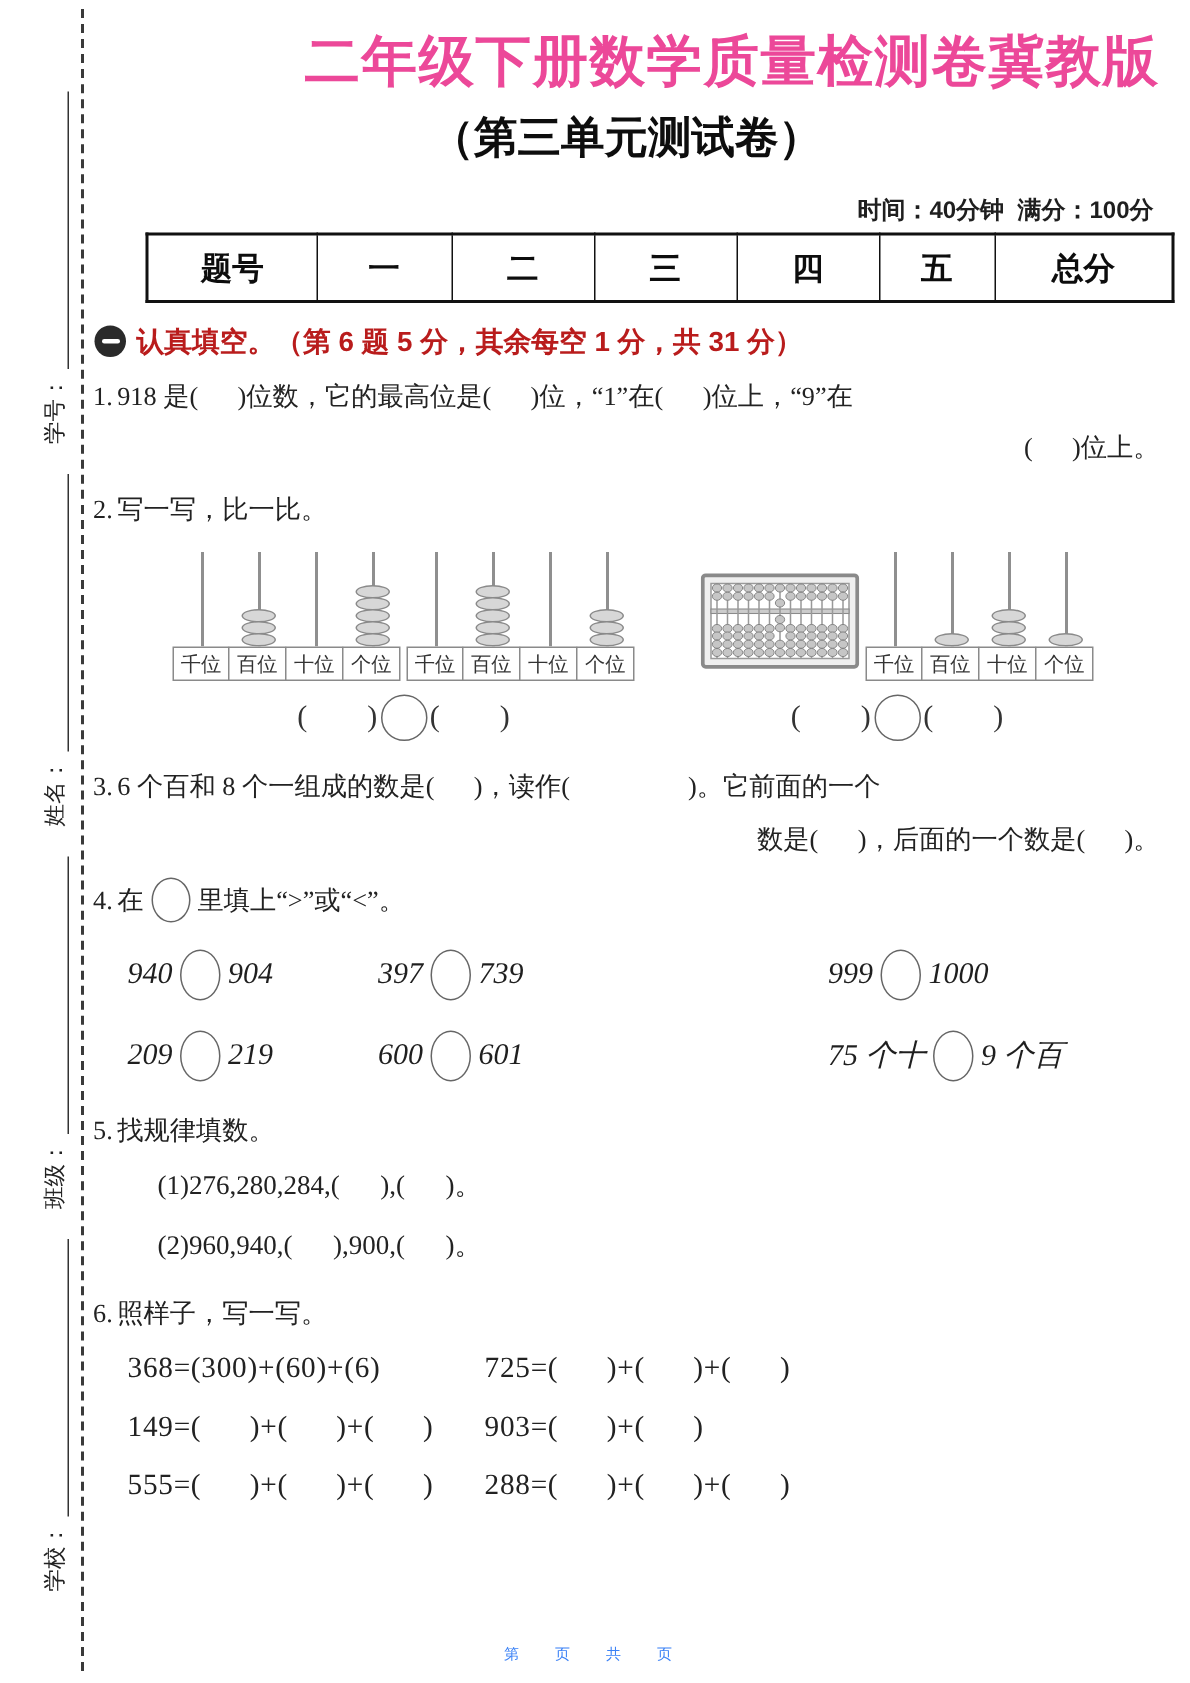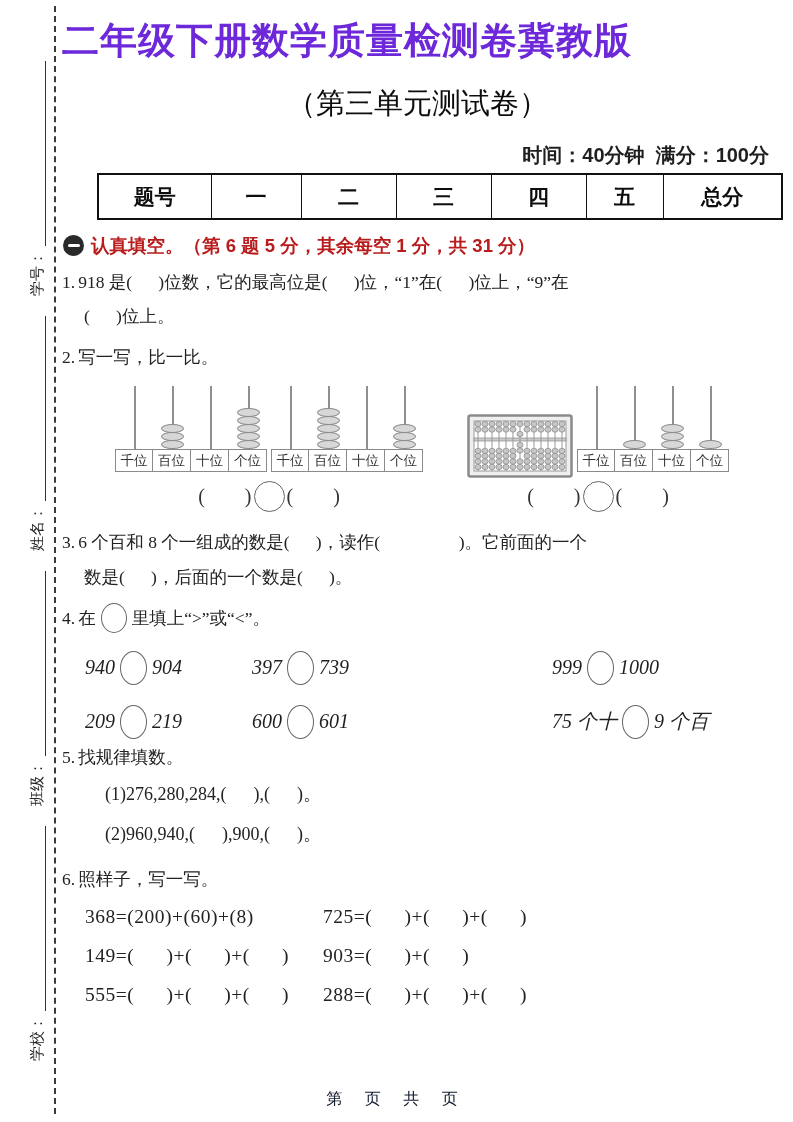--- a/index.html
+++ b/index.html
@@ -20,30 +20,30 @@
   }
   .side-group { width:255px; display:inline-flex; align-items:flex-end; padding:0 10px; }
   .side-label {
     font-family:"Liberation Sans", sans-serif; font-size:15px; color:#222;
     white-space:nowrap; line-height:1.2;
   }
   .side-line { flex:1; border-bottom:1.6px solid #333; height:3px; margin-left:5px; }
   
   .content { margin-left:62px; width:721px; padding:16px 10px 0 0; }
   .title {
-    margin:0; text-align:left; font-family:"Liberation Sans", sans-serif;
-    font-weight:bold; font-size:37px; letter-spacing:1px; color:#6d28d9;
+    margin:0; text-align:right; font-family:"Liberation Sans", sans-serif;
+    font-weight:bold; font-size:37px; letter-spacing:1px; color:#ec4899;
   }
   .subtitle {
-    margin:18px 0 0; text-align:center; font-family:"Liberation Sans", sans-serif;
-    font-weight:normal; font-size:29px; color:#0d0d0d;
+    margin:6px 0 0; text-align:center; font-family:"Liberation Sans", sans-serif;
+    font-weight:bold; font-size:29px; color:#0d0d0d;
   }
   .meta {
     margin:18px 4px 4px 0; text-align:right;
-    font-family:"Liberation Sans", sans-serif; font-weight:bold; font-size:20px;
+    font-family:"Liberation Sans", sans-serif; font-weight:bold; font-size:16px;
     white-space:pre;
   }
   table.score-table {
     border-collapse:collapse; table-layout:fixed; width:684px;
     margin:2px 0 0 35px; border:2.5px solid #111;padding-left:48px;
   }
   table.score-table td {
     border:1.5px solid #111; height:45px; text-align:center; vertical-align:middle;
     font-family:"Liberation Sans", sans-serif; font-weight:bold; font-size:21px; color:#0d0d0d;
   }
@@ -52,24 +52,24 @@
     font-family:"Liberation Sans", sans-serif; font-weight:bold; font-size:18.5px; color:#b91c1c;
   }
   .marker {
     width:21px; height:21px; border-radius:50%; background:#2a2a2a; flex:0 0 21px;
     display:inline-flex; align-items:center; justify-content:center;
   }
   .marker-bar { width:12px; height:3.2px; background:#fff; border-radius:2px; }
   .q { margin-top:7px; }
   .q-line { font-size:17.5px; line-height:1.95; white-space:pre-wrap; color:#222; }
   .qnum { margin-right:3px; }
-  .indent1 { margin-left:22px; }
+  .indent1 { margin-left:22px;text-align:right; }
   
   .abacus-area { display:flex; gap:44px; margin:12px 0 0 53px; }
-  .abacus-pair { display:flex; align-items:flex-end; gap:4px;font-family:Liberation Serif, serif; }
+  .abacus-pair { display:flex; align-items:center; gap:4px;font-family:Liberation Serif, serif; }
   .abacus { display:flex; }
   .rod-col { position:relative; width:38px; height:86px; }
   .rod { position:absolute; left:50%; top:0; bottom:23px; width:1.5px; background:#8f8f8f; }
   .beads { position:absolute; left:0; right:0; bottom:23px; display:flex; flex-direction:column; align-items:center; }
   .bead {
     width:23px; height:9px; border:1.2px solid #8a8a8a; border-radius:50%;
     background:#d7d7d7; margin-top:-1px;
   }
   .plabel {
     position:absolute; left:0; right:0; bottom:0; height:23px;
@@ -103,21 +103,21 @@
   }
   
   .q5-line { font-size:18px; line-height:2.25; margin-left:43px; white-space:pre; color:#222; }
   .q6-grid {
     display:grid; grid-template-columns:238px 1fr;
     margin:10px 0 0 23px; row-gap:17px; font-size:19.5px; white-space:pre; color:#222;
     letter-spacing:0.5px;
   }
   .footer {
     position:absolute; left:0; right:0; bottom:12px; text-align:center;
-    font-family:Liberation Sans, sans-serif; font-size:16px; color:#0f172a;
+    font-family:Liberation Mono, monospace; font-size:10px; color:#3b82f6;
     letter-spacing:9px; white-space:pre;
   }
 </style>
 </head>
 <body>
 
 <div class="page">
 
   <div class="cut-line"></div>
   <div class="side-rail">
@@ -395,30 +395,30 @@
       <div class="q4-grid">
         <span class="q4-item"><span>940</span><span class="cmp-circle"></span><span>904</span></span>
         <span class="q4-item"><span>397</span><span class="cmp-circle"></span><span>739</span></span>
         <span class="q4-item"><span>999</span><span class="cmp-circle"></span><span>1000</span></span>
         <span class="q4-item"><span>209</span><span class="cmp-circle"></span><span>219</span></span>
         <span class="q4-item"><span>600</span><span class="cmp-circle"></span><span>601</span></span>
         <span class="q4-item"><span>75 个十</span><span class="cmp-circle"></span><span>9 个百</span></span>
       </div>
     </div>
 
-    <div class="q" style="margin-top:1px;">
+    <div class="q" style="margin-top:15px;">
       <div class="q-line"><span class="qnum">5.</span><span>找规律填数。</span></div>
       <div class="q5-line">(1)276,280,284,(      ),(      )。</div>
       <div class="q5-line">(2)960,940,(      ),900,(      )。</div>
     </div>
 
     <div class="q">
       <div class="q-line"><span class="qnum">6.</span><span>照样子，写一写。</span></div>
       <div class="q6-grid">
-        <span>368=(200)+(60)+(8)</span>
+        <span>368=(300)+(60)+(6)</span>
         <span>725=(      )+(      )+(      )</span>
         <span>149=(      )+(      )+(      )</span>
         <span>903=(      )+(      )</span>
         <span>555=(      )+(      )+(      )</span>
         <span>288=(      )+(      )+(      )</span>
       </div>
     </div>
 
   </div>
 

